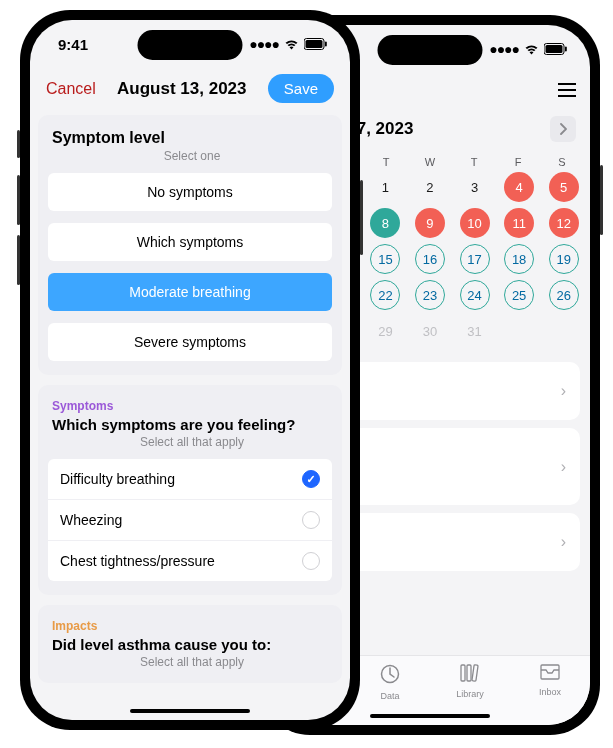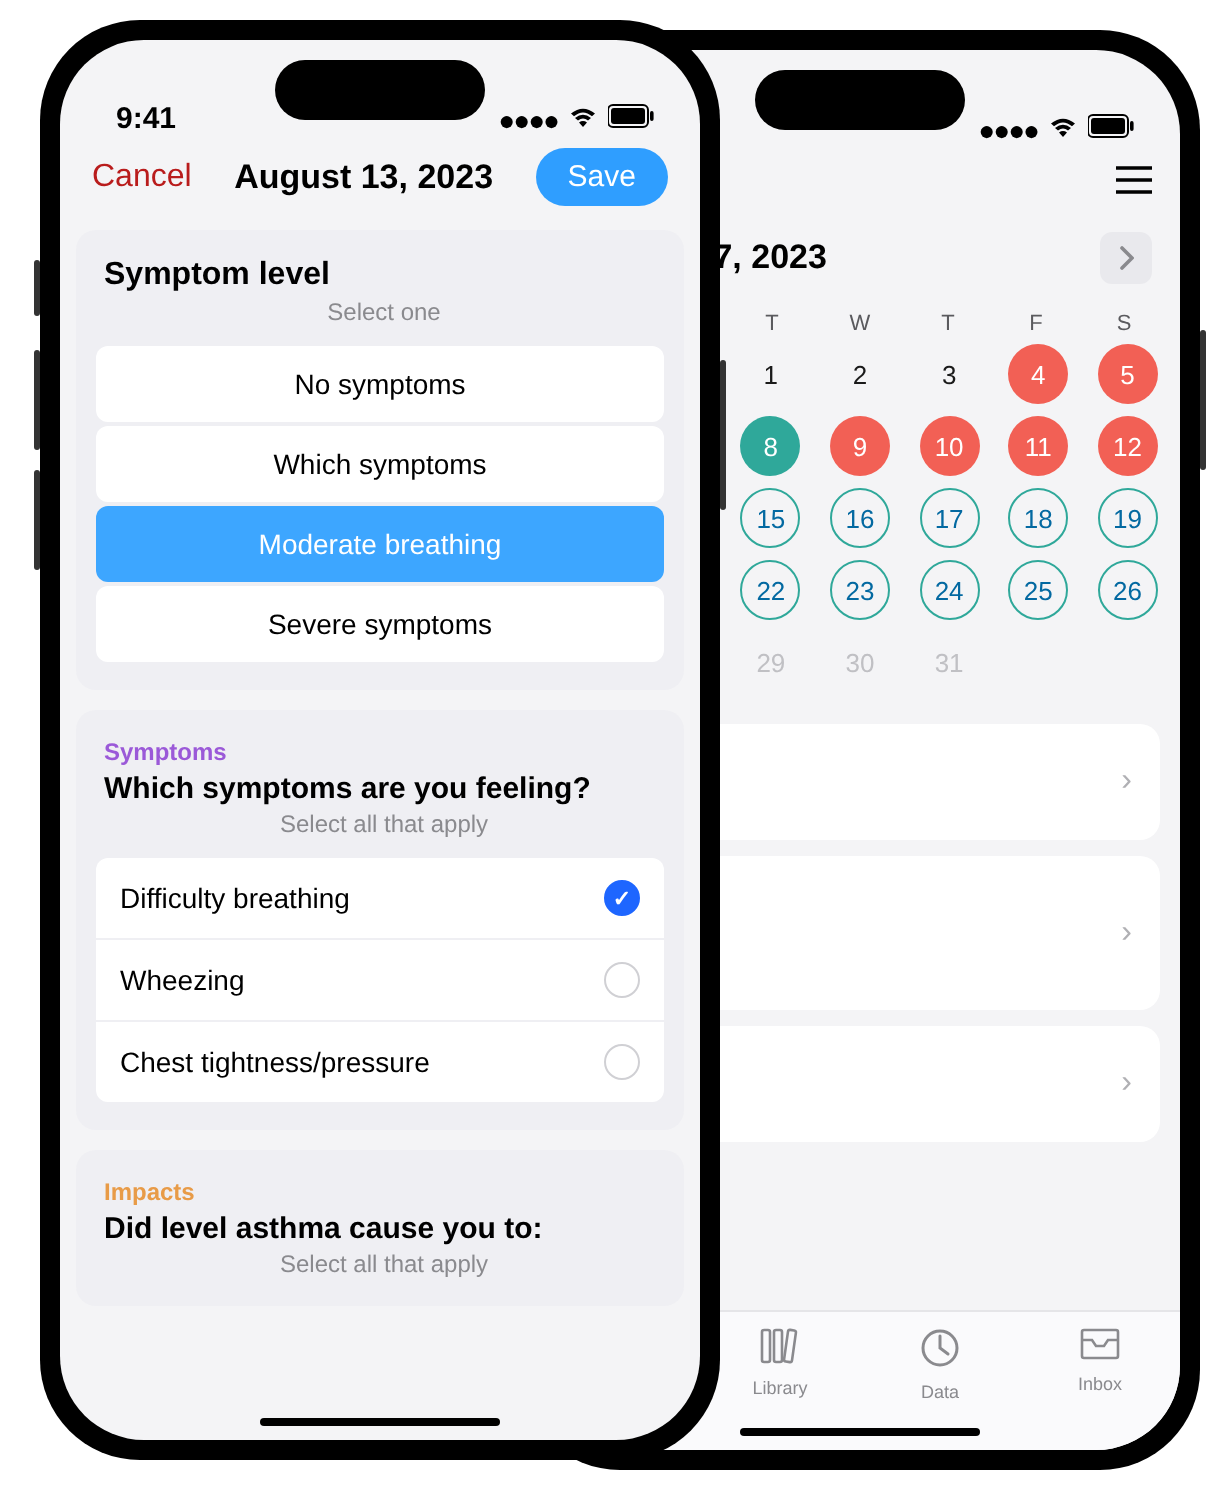--- a/index.html
+++ b/index.html
@@ -39,21 +39,21 @@
   width: 105px;
   height: 30px;
   background: #000;
   border-radius: 16px;
   z-index: 50;
 }
 .status-bar {
   height: 48px;
   display: flex;
   justify-content: space-between;
-  align-items: flex-end;
+  align-items: center;
   padding: 0 22px 0 28px;
   font-size: 15px;
   font-weight: 600;
 }
 .status-icons { display: flex; gap: 5px; align-items: center; }
 .signal, .wifi, .battery { display: inline-block; }
 .signal { letter-spacing: -1px; font-size: 14px; }
 .home-indicator {
   position: absolute;
   bottom: 7px;
@@ -86,21 +86,21 @@
 
 .scroll { padding: 0 8px; height: calc(100% - 110px); overflow: hidden; }
 .card {
   background: #efeff3;
   border-radius: 10px;
   padding: 14px 10px;
   margin-bottom: 10px;
 }
 .card-title { font-size: 16px; font-weight: 700; padding-left: 4px; }
 .card-sub { font-size: 12px; color: #8a8a8e; padding-left: 4px; margin-top: 2px; text-align: center; }
-.opts { margin-top: 10px; display: flex; flex-direction: column; gap: 2px; }
+.opts { margin-top: 10px; display: flex; flex-direction: column; gap: 12px; }
 .opt {
   background: #fff;
   border-radius: 6px;
   padding: 11px;
   text-align: center;
   font-size: 14px;
 }
 .opt.selected {
   background: #3da6ff;
   color: #fff;
@@ -370,33 +370,33 @@
         <div class="tab active">
           <span class="tab-icon"><svg width="20" height="18" viewBox="0 0 20 18">
               <rect x="1" y="3" width="18" height="14" rx="2" fill="currentColor"></rect>
               <rect x="4" y="0" width="2" height="5" rx="1" fill="currentColor"></rect>
               <rect x="14" y="0" width="2" height="5" rx="1" fill="currentColor"></rect>
               <rect x="3" y="7" width="14" height="2" fill="#fff" opacity="0.4"></rect>
             </svg></span>
     <span>Calendar</span>
         </div>
         <div class="tab">
+          <span class="tab-icon"><svg width="20" height="20" viewBox="0 0 20 20">
+              <circle cx="10" cy="10" r="8.5" fill="none" stroke="currentColor" stroke-width="1.5"></circle>
+              <path d="M10 4v6l4 3" stroke="currentColor" stroke-width="1.5" fill="none" stroke-linecap="round"></path>
+            </svg></span>
+    <span>Data</span>
+        </div>
+        <div class="tab">
           <span class="tab-icon"><svg width="20" height="18" viewBox="0 0 20 18">
               <rect x="1" y="1" width="4" height="16" rx="1" fill="none" stroke="currentColor" stroke-width="1.3"></rect>
               <rect x="7" y="1" width="4" height="16" rx="1" fill="none" stroke="currentColor" stroke-width="1.3"></rect>
               <rect x="13" y="1" width="4" height="16" rx="1" fill="none" stroke="currentColor" stroke-width="1.3" transform="rotate(8 15 9)"></rect>
             </svg></span>
     <span>Library</span>
-        </div>
-        <div class="tab">
-          <span class="tab-icon"><svg width="20" height="20" viewBox="0 0 20 20">
-              <circle cx="10" cy="10" r="8.5" fill="none" stroke="currentColor" stroke-width="1.5"></circle>
-              <path d="M10 4v6l4 3" stroke="currentColor" stroke-width="1.5" fill="none" stroke-linecap="round"></path>
-            </svg></span>
-    <span>Data</span>
         </div>
         <div class="tab">
           <span class="tab-icon"><svg width="20" height="16" viewBox="0 0 20 16">
               <path d="M1 6h5l2 3h4l2-3h5v8a1 1 0 0 1-1 1H2a1 1 0 0 1-1-1V6z M1 6V2a1 1 0 0 1 1-1h16a1 1 0 0 1 1 1v4" fill="none" stroke="currentColor" stroke-width="1.3"></path>
             </svg></span>
     <span>Inbox</span>
         </div>
       </div>
     <div class="home-indicator"></div>
   </div>

